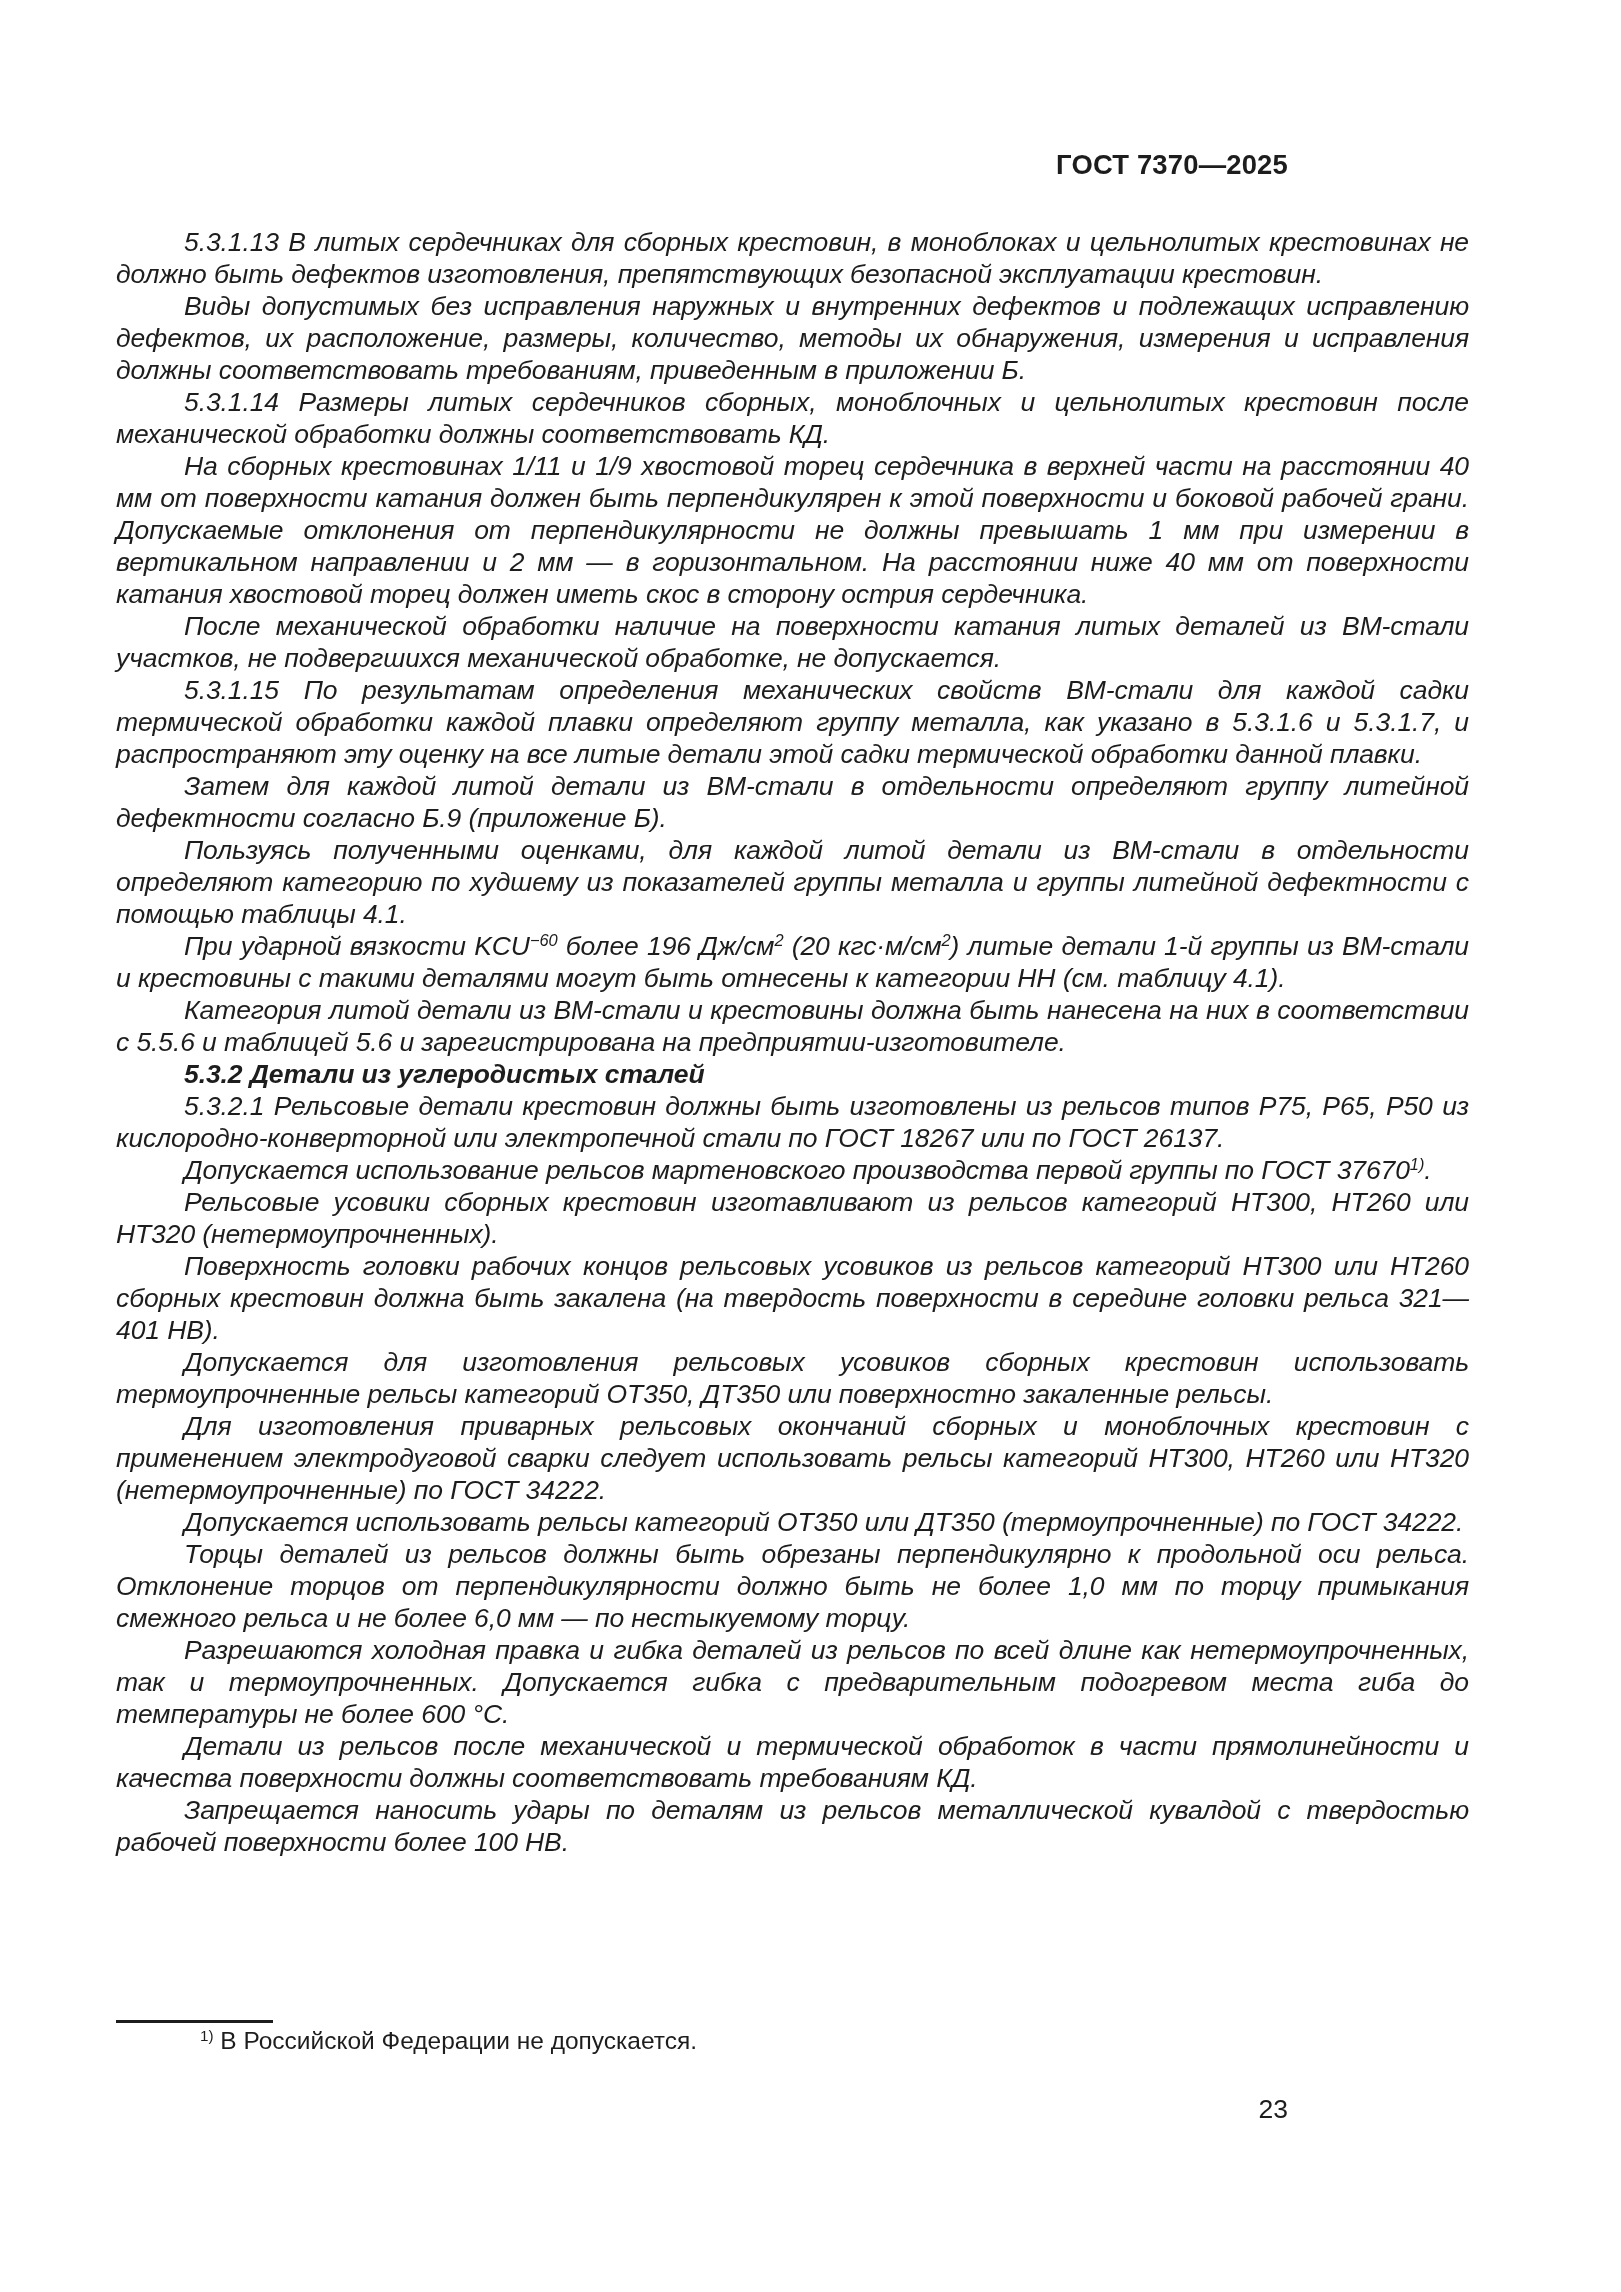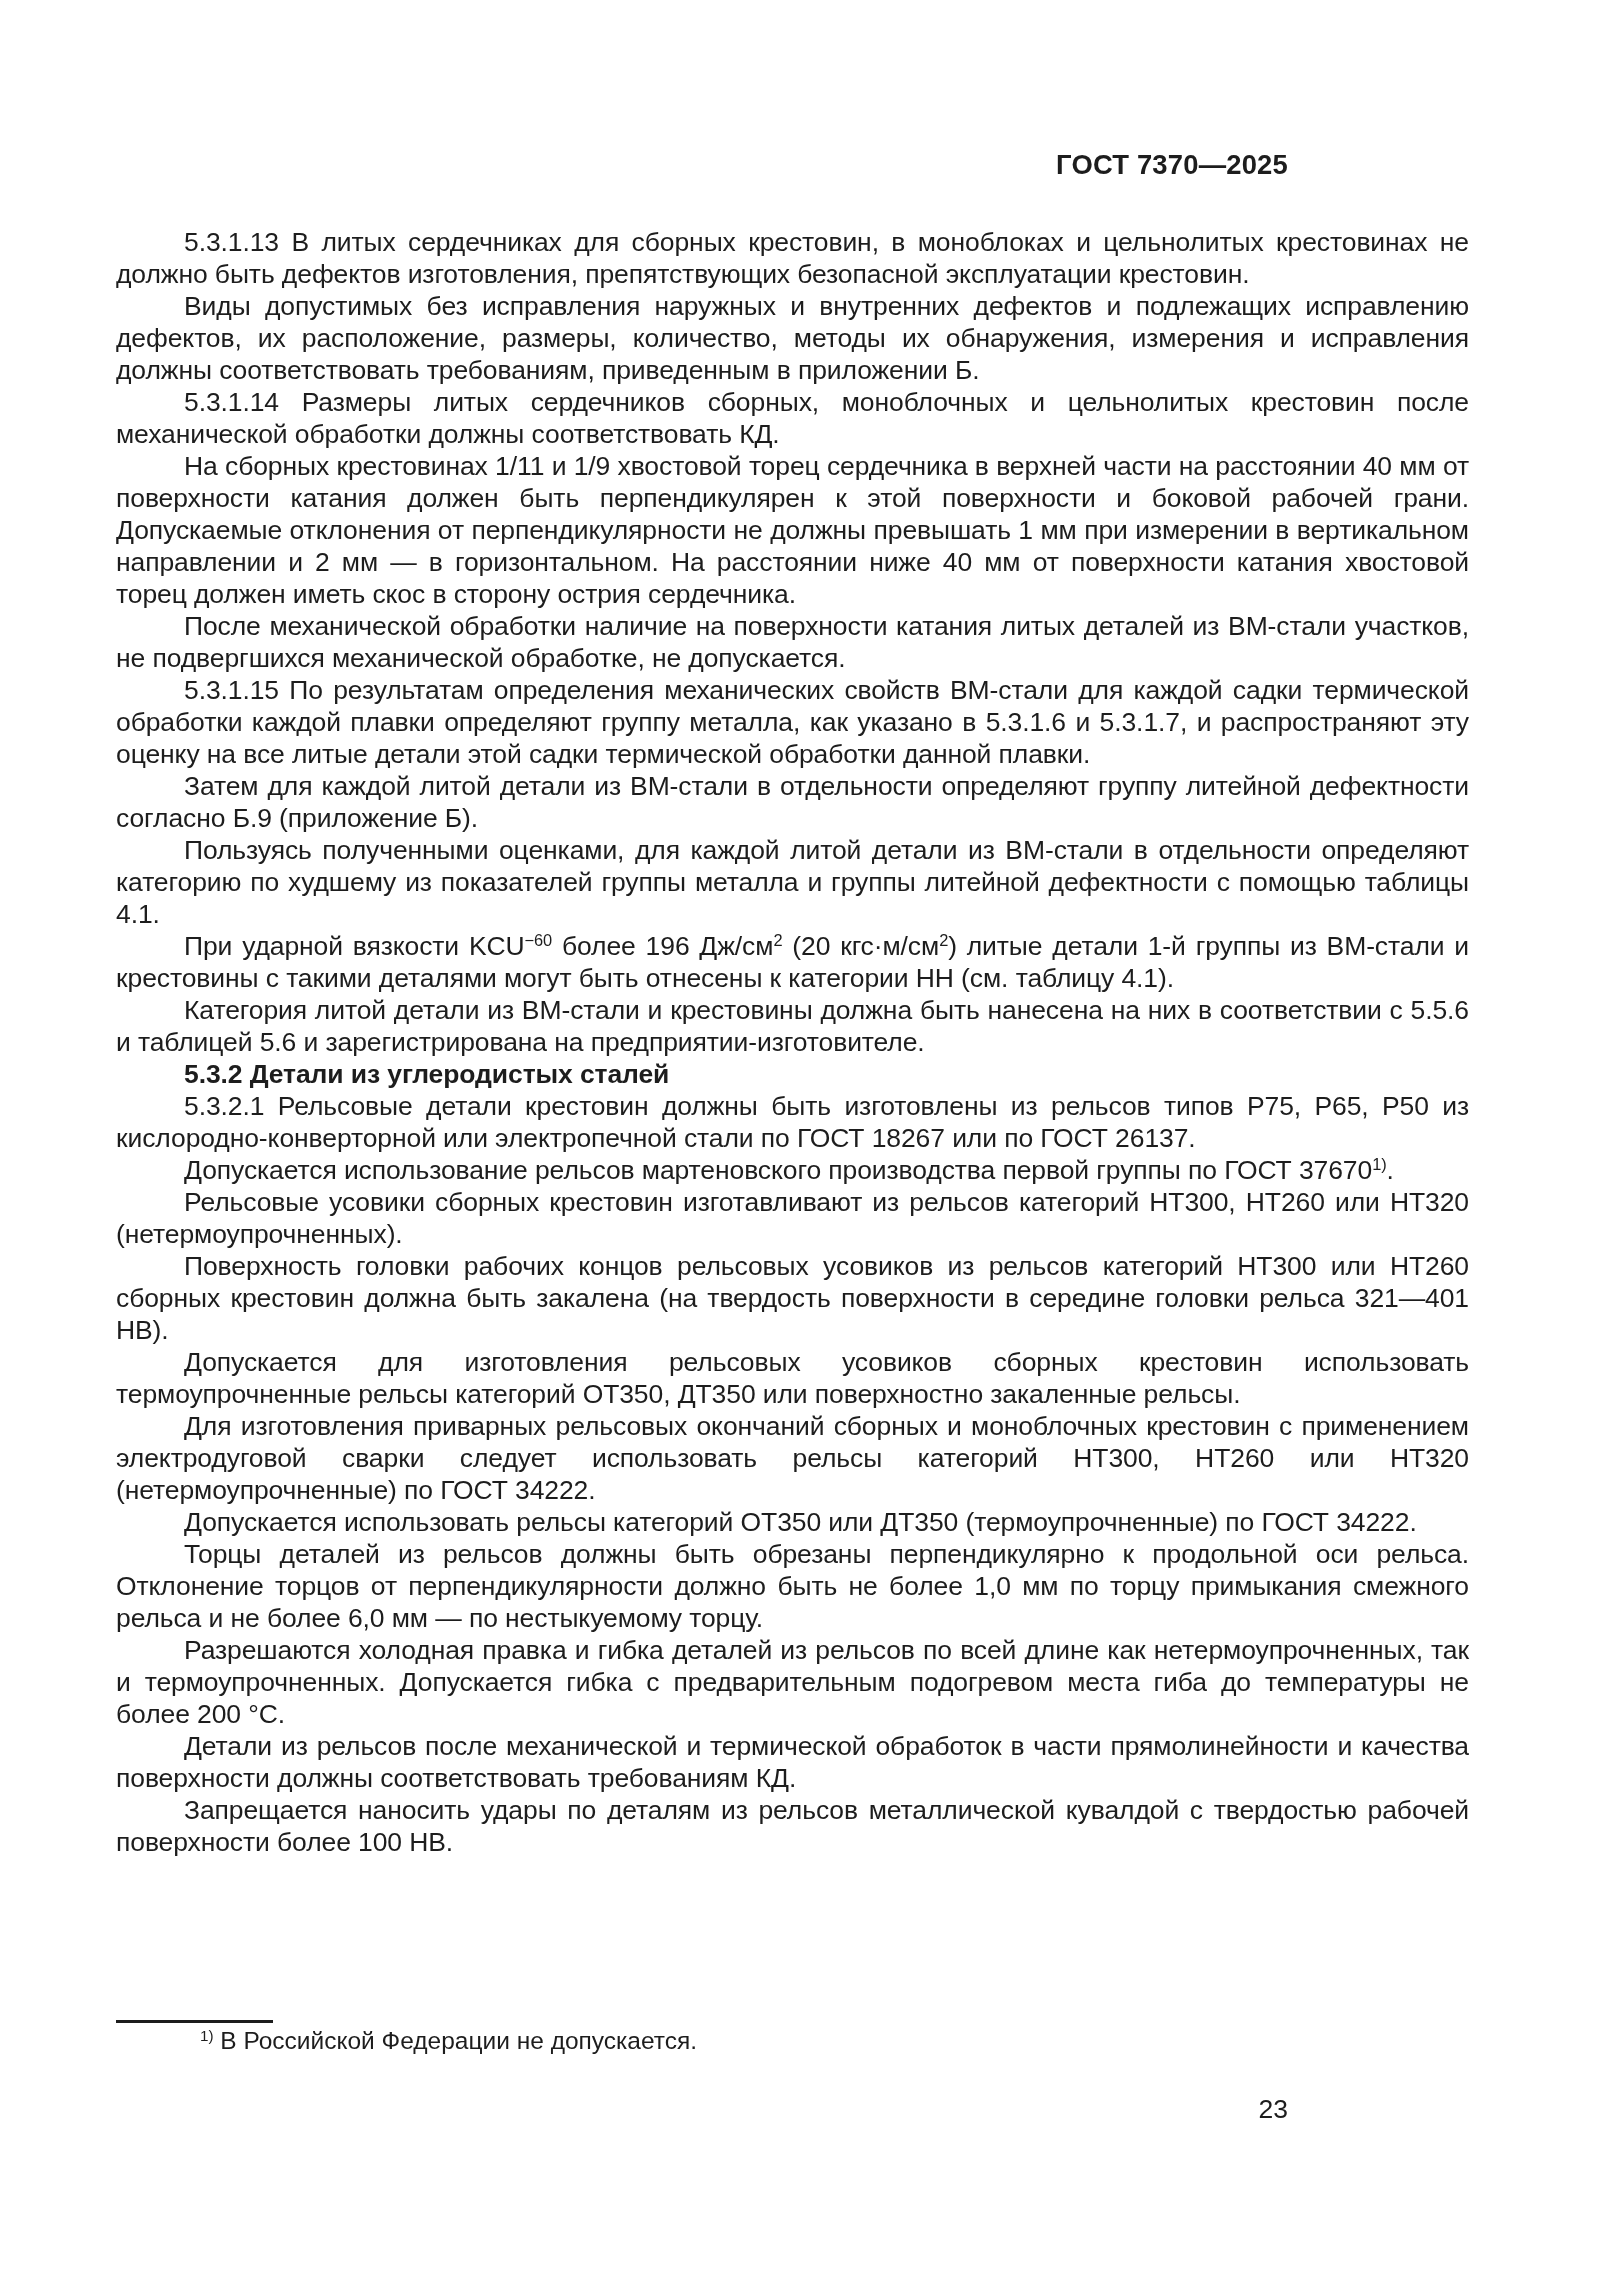--- a/index.html
+++ b/index.html
@@ -32,20 +32,21 @@
     width: 1353px;
     font-size: 26.5px;
     line-height: 32px;
     text-align: justify;
     letter-spacing: -0.1px;
   }
   .doc-body p {
     margin: 0;
     padding: 0;
     text-indent: 68px;
+    font-style: italic;
   }
   .doc-body p.bold {
     font-weight: bold;
     text-align: left;
   }
   .doc-body sup, .footnote sup {
     font-size: 0.62em;
     line-height: 0;
     vertical-align: baseline;
     position: relative;
@@ -97,21 +98,21 @@
       <p><span>Категория литой детали из ВМ-стали и крестовины должна быть нанесена на них в соответствии с 5.5.6 и таблицей 5.6 и зарегистрирована на предприятии-изготовителе.</span></p>
       <p class="bold"><span>5.3.2 Детали из углеродистых сталей</span></p>
       <p><span>5.3.2.1 Рельсовые детали крестовин должны быть изготовлены из рельсов типов Р75, Р65, Р50 из кислородно-конверторной или электропечной стали по ГОСТ 18267 или по ГОСТ 26137.</span></p>
       <p><span>Допускается использование рельсов мартеновского производства первой группы по ГОСТ 37670</span><sup>1)</sup><span>.</span></p>
       <p><span>Рельсовые усовики сборных крестовин изготавливают из рельсов категорий НТ300, НТ260 или НТ320 (нетермоупрочненных).</span></p>
       <p><span>Поверхность головки рабочих концов рельсовых усовиков из рельсов категорий НТ300 или НТ260 сборных крестовин должна быть закалена (на твердость поверхности в середине головки рельса 321—401 НВ).</span></p>
       <p><span>Допускается для изготовления рельсовых усовиков сборных крестовин использовать термоупрочненные рельсы категорий ОТ350, ДТ350 или поверхностно закаленные рельсы.</span></p>
       <p><span>Для изготовления приварных рельсовых окончаний сборных и моноблочных крестовин с применением электродуговой сварки следует использовать рельсы категорий НТ300, НТ260 или НТ320 (нетермоупрочненные) по ГОСТ 34222.</span></p>
       <p><span>Допускается использовать рельсы категорий ОТ350 или ДТ350 (термоупрочненные) по ГОСТ 34222.</span></p>
       <p><span>Торцы деталей из рельсов должны быть обрезаны перпендикулярно к продольной оси рельса. Отклонение торцов от перпендикулярности должно быть не более 1,0 мм по торцу примыкания смежного рельса и не более 6,0 мм — по нестыкуемому торцу.</span></p>
-      <p><span>Разрешаются холодная правка и гибка деталей из рельсов по всей длине как нетермоупрочненных, так и термоупрочненных. Допускается гибка с предварительным подогревом места гиба до температуры не более 200 °С.</span></p>
+      <p><span>Разрешаются холодная правка и гибка деталей из рельсов по всей длине как нетермоупрочненных, так и термоупрочненных. Допускается гибка с предварительным подогревом места гиба до температуры не более 600 °С.</span></p>
       <p><span>Детали из рельсов после механической и термической обработок в части прямолинейности и качества поверхности должны соответствовать требованиям КД.</span></p>
       <p><span>Запрещается наносить удары по деталям из рельсов металлической кувалдой с твердостью рабочей поверхности более 100 НВ.</span></p>
     </main>
 
   <div class="footnote-rule"></div>
 
   <div class="footnote">
     <sup>1)</sup><span> В Российской Федерации не допускается.</span>
   </div>
 

